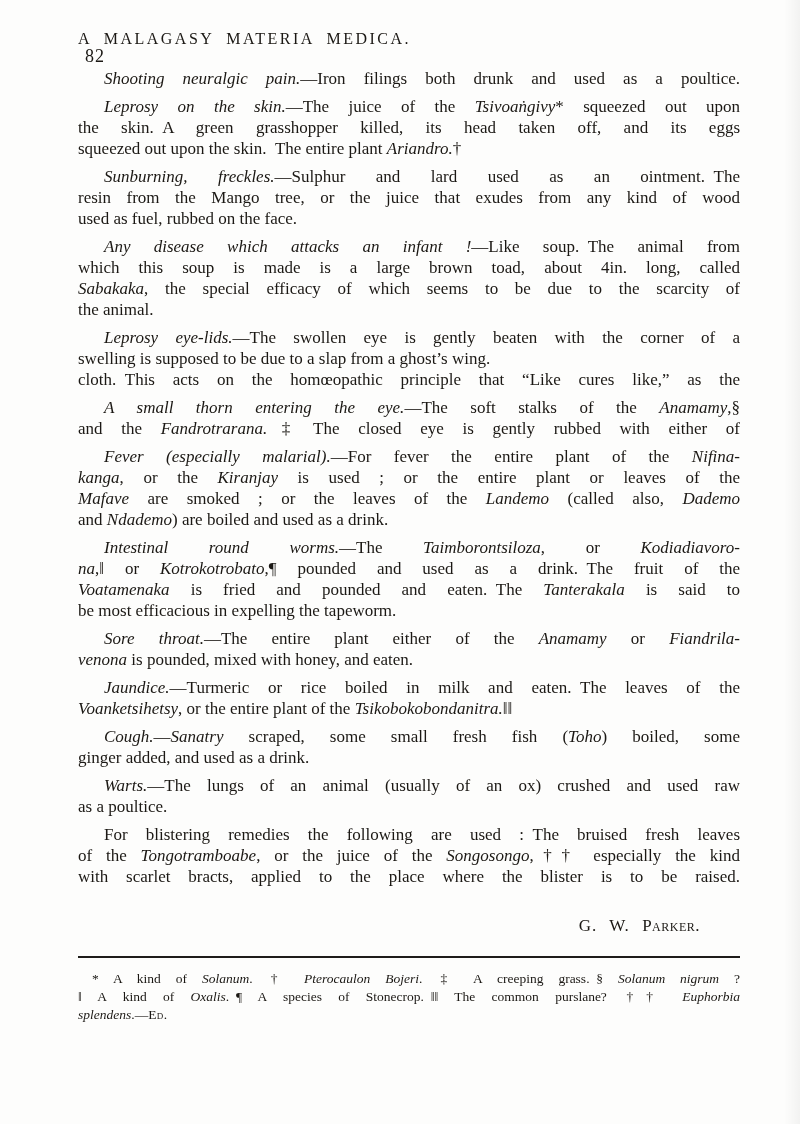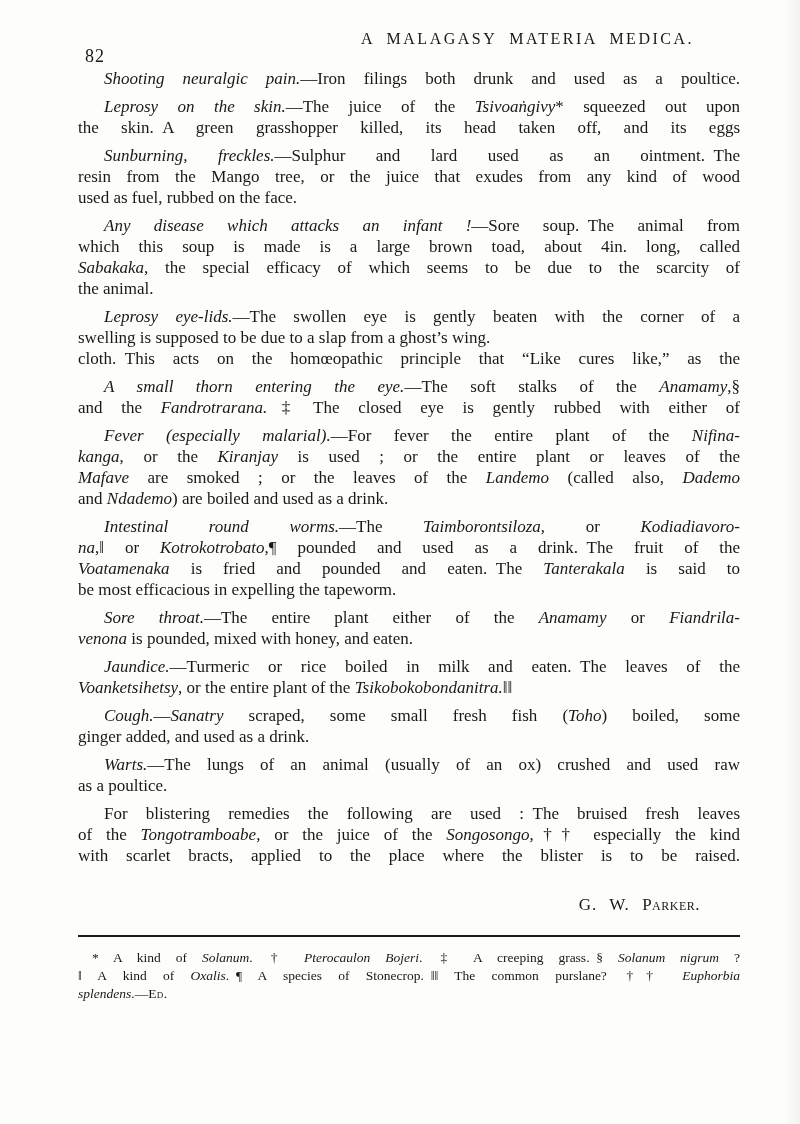--- a/index.html
+++ b/index.html
@@ -25,21 +25,21 @@
     position: absolute;
     left: 78px; top: 30px;
     width: 662px;
   }
   .header { position: relative; height: 21px; margin-bottom: 17px; }
   .page-num {
     position: absolute; left: 7px; top: 0;
     font-size: 18px; letter-spacing: 1px; margin-top: 16px;
   }
   .title {
-    text-align: right;
+    text-align: left;
     padding-right: 46px;
     font-size: 16px;
     letter-spacing: 2.5px;
     word-spacing: 6px;
     white-space: nowrap;
   }
   .para { margin: 0 0 7px 0; }
   .line {
     font-size: 17px;
     line-height: 21px;
@@ -83,28 +83,29 @@
       <div class="title">A MALAGASY MATERIA MEDICA.</div>
     </div>
 
     <div id="paragraphs">
         <div class="para">
           <div class="line j indent"><span class="it">Shooting neuralgic pain.</span><span>—Iron filings both drunk and used as a poultice.</span></div>
         </div>
         <div class="para">
           <div class="line j indent"><span class="it">Leprosy on the skin.</span><span>—The juice of the </span><span class="it">Tsivoaṅgivy</span><span>* squeezed out upon</span></div>
           <div class="line j"><span>the skin. A green grasshopper killed, its head taken off, and its eggs</span></div>
+          <div class="line"><span>squeezed out upon the skin. The entire plant </span><span class="it">Ariandro.</span><span>†</span></div>
         </div>
         <div class="para">
           <div class="line j indent"><span class="it">Sunburning, freckles.</span><span>—Sulphur and lard used as an ointment. The</span></div>
           <div class="line j"><span>resin from the Mango tree, or the juice that exudes from any kind of wood</span></div>
           <div class="line"><span>used as fuel, rubbed on the face.</span></div>
         </div>
         <div class="para">
-          <div class="line j indent"><span class="it">Any disease which attacks an infant !</span><span>—Sore soup. The animal from</span></div>
+          <div class="line j indent"><span class="it">Any disease which attacks an infant !</span><span>—Like soup. The animal from</span></div>
           <div class="line j"><span>which this soup is made is a large brown toad, about 4in. long, called</span></div>
           <div class="line j"><span class="it">Sabakaka</span><span>, the special efficacy of which seems to be due to the scarcity of</span></div>
           <div class="line"><span>the animal.</span></div>
         </div>
         <div class="para">
           <div class="line j indent"><span class="it">Leprosy eye-lids.</span><span>—The swollen eye is gently beaten with the corner of a</span></div>
           <div class="line"><span>swelling is supposed to be due to a slap from a ghost’s wing.</span></div>
           <div class="line j"><span>cloth. This acts on the homœopathic principle that “Like cures like,” as the</span></div>
         </div>
         <div class="para">

